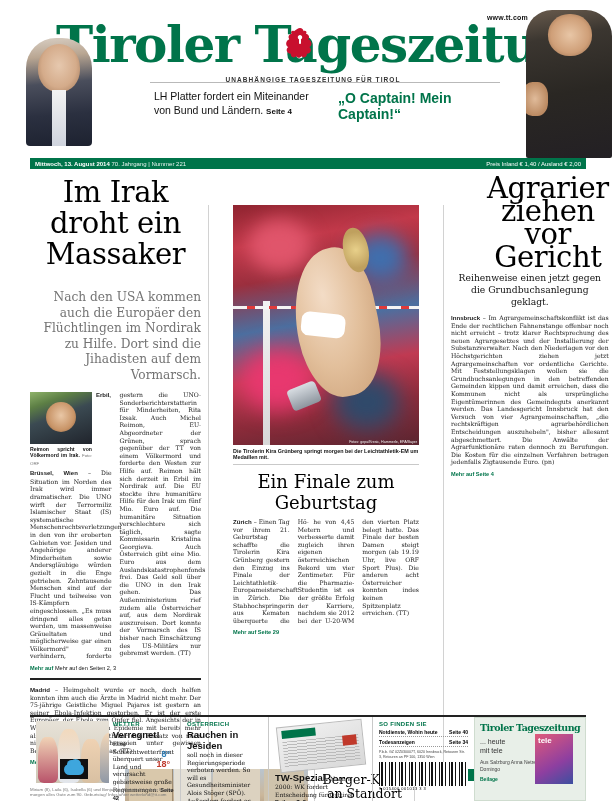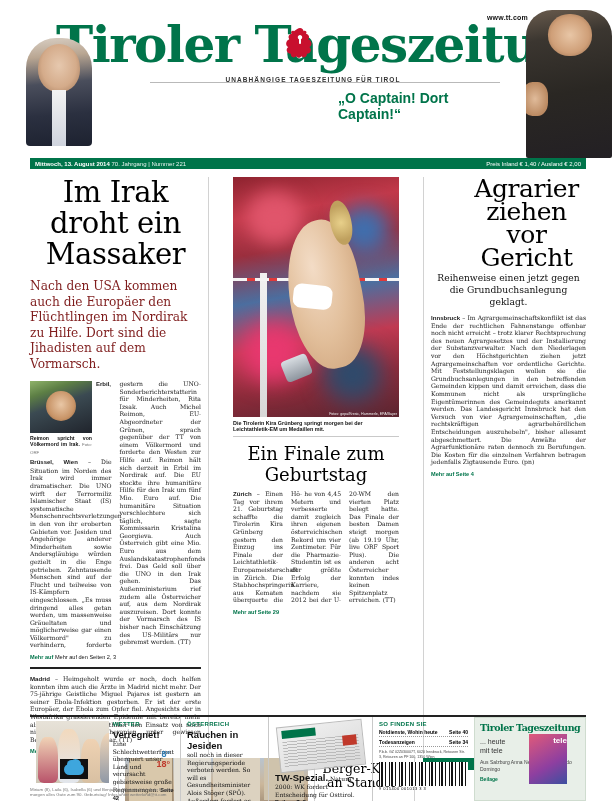--- a/index.html
+++ b/index.html
@@ -93,31 +93,31 @@
     display: flex; align-items: center; justify-content: space-between;
     padding: 0 5px; color: #fff;
     font-family: "Liberation Sans", sans-serif; font-size: 6px;
   }
   .datebar .dl b { font-weight: bold; }
   .datebar .dl span { font-weight: normal; opacity: .92; }
 
   
   .main { display: flex; margin: 0 30px; padding-top: 8px; gap: 0; }
   .col-left { width: 178px; padding-right: 7px; }
-  .col-mid  { width: 216px; padding: 0 24px; border-left:1px solid #d2d2d2; border-right:1px solid #d2d2d2;}
+  .col-mid  { width: 236px; padding: 0 24px; border-left:1px solid #d2d2d2; border-right:1px solid #d2d2d2;margin-top:28px;}
   .col-right{ width: 178px; padding-left: 7px; }
 
   .lead-head {
     font-family: "DejaVu Serif", serif; font-weight: normal;
     font-size: 29px; line-height: 31px; text-align: center; color:#000;
     letter-spacing: -0.4px;
   }
   .lead-sub {
     font-family: "DejaVu Serif", serif;
-    font-size: 12.2px; line-height: 15.5px; text-align: left; margin-top: 9px; color:#7f1d1d;
+    font-size: 12.2px; line-height: 15.5px; text-align: right; margin-top: 20px; color:#737373;
   }
   .twocol {
     column-count: 2; column-gap: 8px; margin-top: 8px;
     font-family: "DejaVu Serif", serif; font-size: 6.1px; line-height: 7.6px;
     text-align: justify; color: #1a1a1a; hyphens: auto;
   }
   .twocol b { font-family:"Liberation Sans",sans-serif; font-size:6px; }
   .onecol {
     font-family: "DejaVu Serif", serif; font-size: 6.1px; line-height: 7.6px;
     text-align: justify; color: #1a1a1a; hyphens: auto;
@@ -302,23 +302,22 @@
     padding:4px 5px; position:relative;
   }
   .promo-logo {
     font-family:"DejaVu Serif",serif; font-size:9.5px; font-weight:bold; color:#00744A;
     letter-spacing:-.5px; white-space:nowrap; margin-bottom:4px;
   }
   .promo-t { font-family:"Liberation Sans",sans-serif; font-size:7px; line-height:9px; color:#333;}
   .promo-s { font-family:"Liberation Sans",sans-serif; font-size:5px; line-height:6.5px; color:#444; margin-top:4px;}
   .promo-b { font-family:"Liberation Sans",sans-serif; font-size:5px; font-weight:bold; color:#00744A; margin-top:4px;}
   .promo-mag {
-    position:absolute; right:18px; top:16px; width:38px; height:50px;
+    position:absolute; right:12px; top:16px; width:38px; height:50px;
     background:linear-gradient(150deg,#e05a7a,#8e3fa0 60%,#3c4fa0);
-    text-align:right;
   }
   .promo-mag .tl{font-family:"Liberation Sans",sans-serif;font-size:8px;font-weight:bold;color:#fff;padding:2px 0 0 3px;}
 </style>
 </head>
 <body>
 
 <div class="page">
 
   <div class="masthead">
     <div class="url-top">www.tt.com</div>
@@ -334,23 +333,27 @@
         </g>
         <path d="M15 9c-1.2 0-2.2 1-2.2 2.2 0 .9.5 1.6 1.2 2v4.1c0 .4.4.8.9.8h.2c.5 0 .9-.4.9-.8v-4.1c.7-.4 1.2-1.1 1.2-2C17.2 10 16.2 9 15 9z" fill="#fff"></path>
       </svg>
       <div class="subtitle">UNABHÄNGIGE TAGESZEITUNG FÜR TIROL</div>
     </div>
 
     <div class="mast-rule"></div>
 
     <div class="teaser-row">
       <div class="teaser">
+        <div class="teaser-body">
+          <span>LH Platter fordert ein Miteinander von Bund und Ländern.</span>
+          <span class="pg">Seite 4</span>
+        </div>
       </div>
       <div class="teaser">
-        <div class="teaser-head">„O Captain! Dort Captain!“</div>
+        <div class="teaser-head">„O Captain! Mein Captain!“</div>
       </div>
     </div>
   </div>
 
   <div class="datebar">
     <div class="dl">
       <b>Mittwoch, 13. August 2014</b>
       <span>70. Jahrgang | Nummer 221</span>
     </div>
     <div>Preis Inland € 1,40 / Ausland € 2,00</div>
@@ -414,21 +417,21 @@
           <span>he von 4,45 Metern und verbesserte damit zugleich ihren eigenen österreichischen Rekord um vier Zentimeter. Für die Pharmazie-Studentin ist es der größte Erfolg der Karriere, nachdem sie 2012 bei der U-20-WM den vierten Platz</span>
           <span>belegt hatte. Das Finale der besten Damen steigt morgen (ab 19.19 Uhr, live ORF Sport Plus). Die anderen acht Österreicher konnten indes keinen Spitzenplatz erreichen. (TT)</span>
         </div>
       </div>
       <div class="more">
         <b>Mehr auf Seite 29</b>
       </div>
     </div>
 
     <div class="col-right">
-      <div class="lead-head" style="font-size:25px;line-height:23px;margin-left:36px;">Agrarier ziehen vor Gericht</div>
+      <div class="lead-head" style="font-size:29px;line-height:23px;margin-left:36px;">Agrarier ziehen vor Gericht</div>
       <div class="agr-sub">Reihenweise einen jetzt gegen die Grundbuchsanlegung geklagt.</div>
       <div class="onecol">
         <b>Innsbruck</b>
         <span>– Im Agrargemeinschaftskonflikt ist das Ende der rechtlichen Fahnenstange offenbar noch nicht erreicht – trotz klarer Rechtsprechung des neuen Agrargesetzes und der Installierung der Substanzverwalter. Nach den Niederlagen vor den Höchstgerichten ziehen jetzt Agrargemeinschaften vor ordentliche Gerichte. Mit Feststellungsklagen wollen sie die Grundbuchsanlegungen in den betreffenden Gemeinden kippen und damit erreichen, dass die Kommunen nicht als ursprüngliche Eigentümerinnen des Gemeindeguts anerkannt werden. Das Landesgericht Innsbruck hat den Versuch von vier Agrargemeinschaften, „die rechtskräftigen agrarbehördlichen Entscheidungen auszuhebeln", bisher allesamt abgeschmettert. Die Anwälte der Agrarfunktionäre raten dennoch zu Berufungen. Die Kosten für die einzelnen Verfahren betragen jedenfalls Zigtausende Euro. (pn)</span>
       </div>
       <div class="more">
         <b>Mehr auf Seite 4</b>
       </div>
     </div>
   </div>

